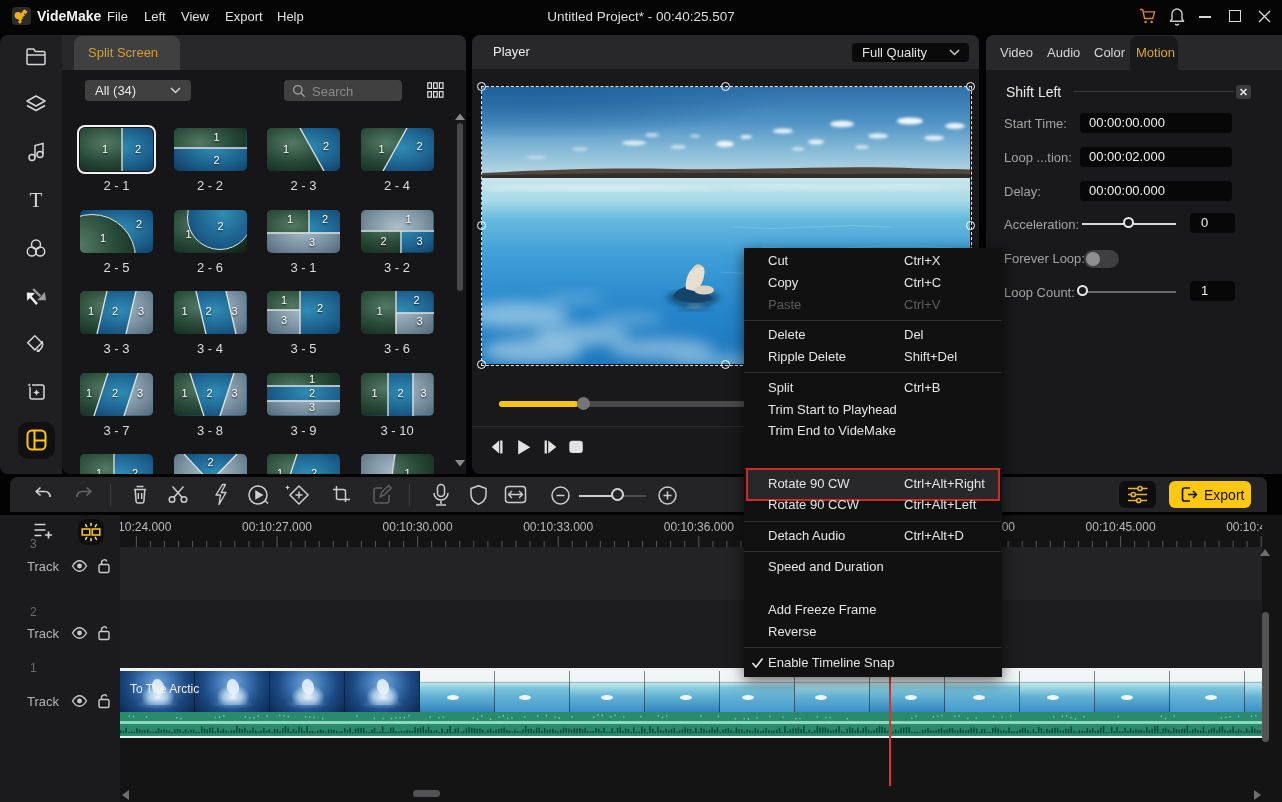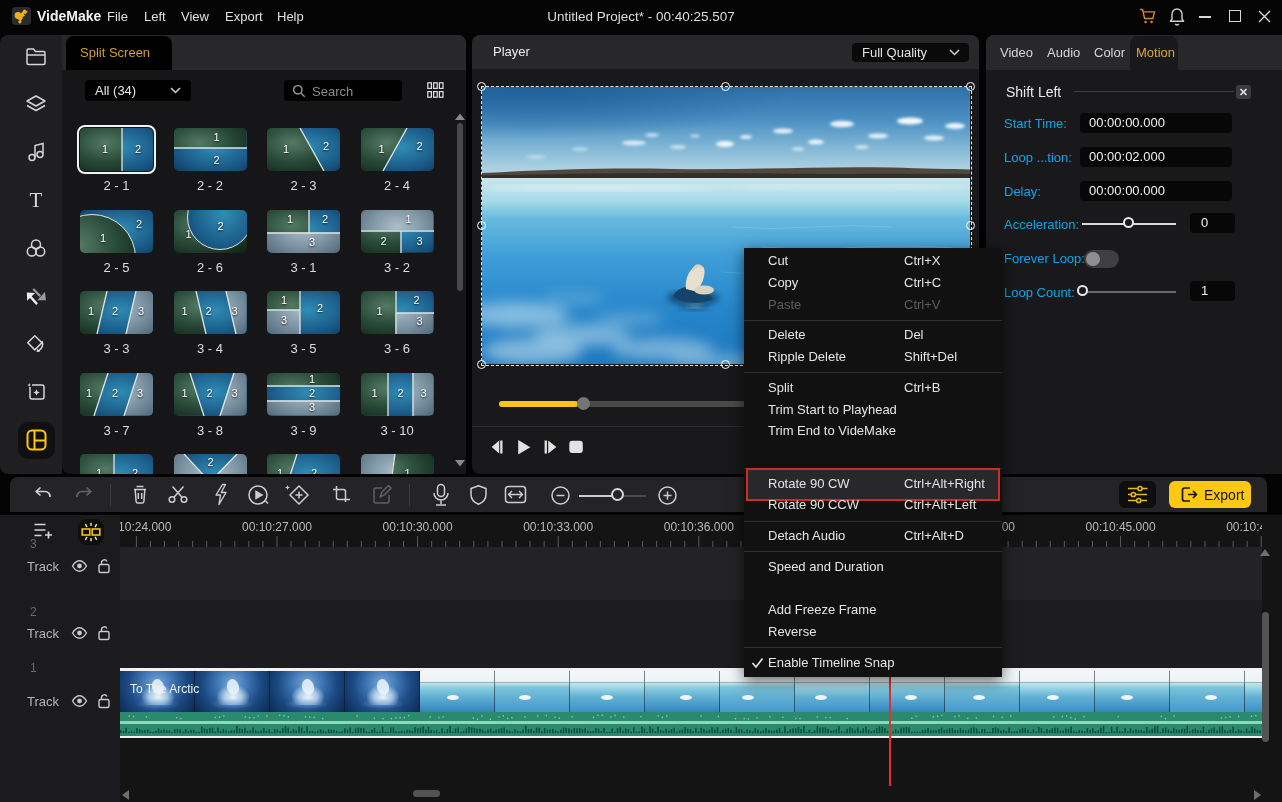--- a/index.html
+++ b/index.html
@@ -11,23 +11,23 @@
   #logo{left:12px;top:7px;width:19px;height:18px;background:#2b2b2b;border-radius:4px;}
   #brand{left:37px;top:8px;font-size:14px;font-weight:bold;color:#f2f2f2;}
   .menuitem{top:9px;font-size:13px;color:#e0e0e0;}
   #wintitle{left:400px;top:9px;width:482px;text-align:center;font-size:13.5px;color:#dedede;}
   
   #sidebar{left:0px;top:35px;width:62px;height:439px;background:#1f1f21;border-radius:8px 0 0 8px;}
   #sidehl{left:18px;top:422px;width:37px;height:37px;background:#101012;border-radius:10px;}
   
   #leftpanel{left:62px;top:35px;width:404px;height:439px;background:#161618;border-radius:0 8px 0 8px;}
   #lefthead{left:0;top:0;width:404px;height:35px;background:#28282a;border-radius:0 8px 0 0;}
-  #lefttab{left:4px;top:1px;width:106px;height:34px;background:#000000;border-radius:8px 8px 0 0;}
+  #lefttab{left:12px;top:1px;width:106px;height:34px;background:#404040;border-radius:8px 8px 0 0;}
   #lefttab span{position:absolute;left:14px;top:9px;font-size:13px;color:#d39e35;}
-  .ctrlbox{background:#000000;border-radius:4px;height:21px;}
+  .ctrlbox{background:#404040;border-radius:4px;height:21px;}
   #dropdown{left:23px;top:45px;width:106px;}
   #dropdown span{position:absolute;left:10px;top:3px;font-size:13px;color:#e6e6e6;}
   #searchbox{left:222px;top:45px;width:118px;}
   #searchbox span{position:absolute;left:28px;top:4px;font-size:13px;color:#8a8a8a;}
   .thumb{width:73px;height:43px;border-radius:5px;overflow:hidden;position:absolute;}
   .thumb svg{position:absolute;left:0;top:0;}
   .thumb.sel{outline:2px solid #f2f2f2;outline-offset:1px;}
   .tlabel{position:absolute;width:73px;text-align:center;font-size:13px;color:#dcdcdc;}
   .p{position:absolute;left:0;top:0;width:100%;height:100%;}
   .tx1{background:radial-gradient(ellipse at 35% 35%,#537a64 0%,#2a4c3a 45%,#0d1e14 100%);}
@@ -44,21 +44,21 @@
   #vsel{left:9px;top:51px;width:489px;height:278px;border:1px dashed #e8e8e8;pointer-events:none;}
   #progress{left:27px;top:366px;width:460px;height:6px;border-radius:3px;background:#4a4a4a;}
   #progfill{left:0;top:0;width:79px;height:6px;border-radius:3px;background:#f5c519;}
   #progthumb{left:78px;top:-4px;width:13px;height:13px;border-radius:50%;background:#757577;}
   #ctrlsep{left:0px;top:391px;width:507px;height:1px;background:#2c2c2e;}
   
   #rightpanel{left:986px;top:35px;width:296px;height:439px;background:#19191b;border-radius:8px 0 0 8px;}
   #righthead{left:0;top:0;width:296px;height:35px;background:#28282a;border-radius:8px 0 0 0;}
   .rtab{position:absolute;top:10px;font-size:13px;color:#d6d6d6;}
   #motiontab{left:144px;top:1px;width:48px;height:34px;background:#19191b;border-radius:8px 8px 0 0;}
-  .rlabel{position:absolute;left:18px;font-size:13px;color:#0ea5e9;}
+  .rlabel{position:absolute;left:18px;font-size:13px;color:#a3a3a3;}
   .rinput{position:absolute;left:94px;width:152px;height:20px;background:#070708;border-radius:4px;
           font-size:13px;color:#efefef;line-height:20px;padding-left:9px;box-sizing:border-box;}
   .rvalbox{position:absolute;left:204px;width:45px;height:20px;background:#070708;border-radius:4px;
           font-size:13px;color:#efefef;line-height:20px;padding-left:11px;box-sizing:border-box;}
   
   #toolbar{left:10px;top:477px;width:1257px;height:35px;background:#242426;border-radius:8px 8px 0 0;}
   
   #timeline{left:0;top:515px;width:1282px;height:287px;background:#141415;}
   #tlheadcol{left:0;top:0;width:120px;height:287px;background:#1b1b1d;}
   .lane{left:120px;width:1142px;}

